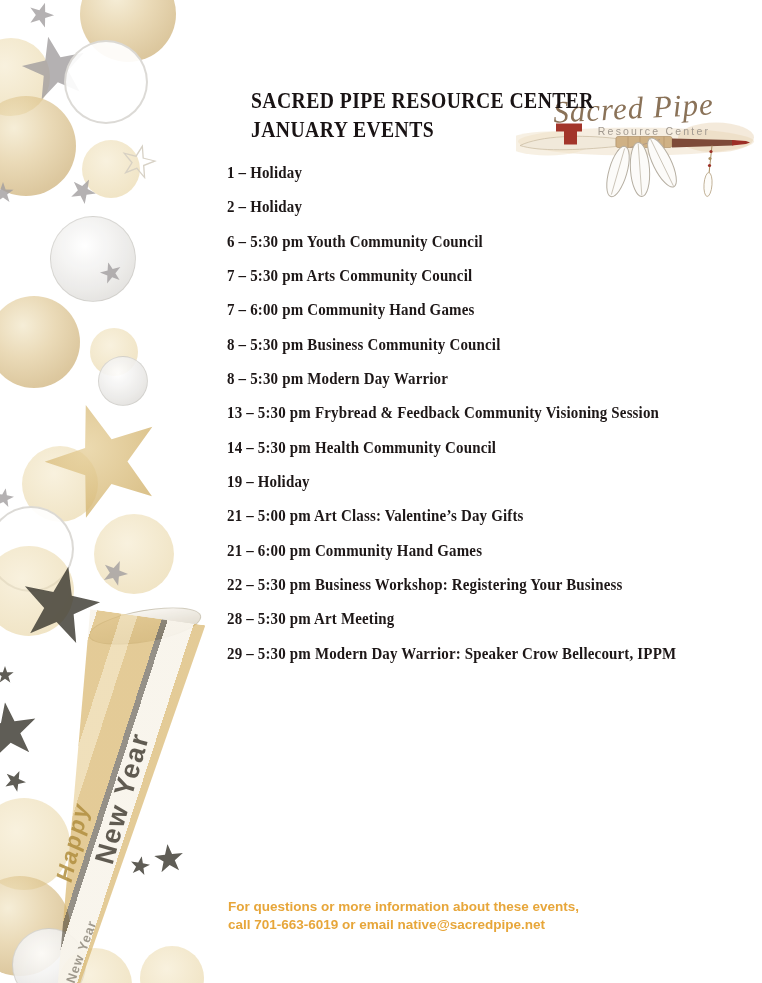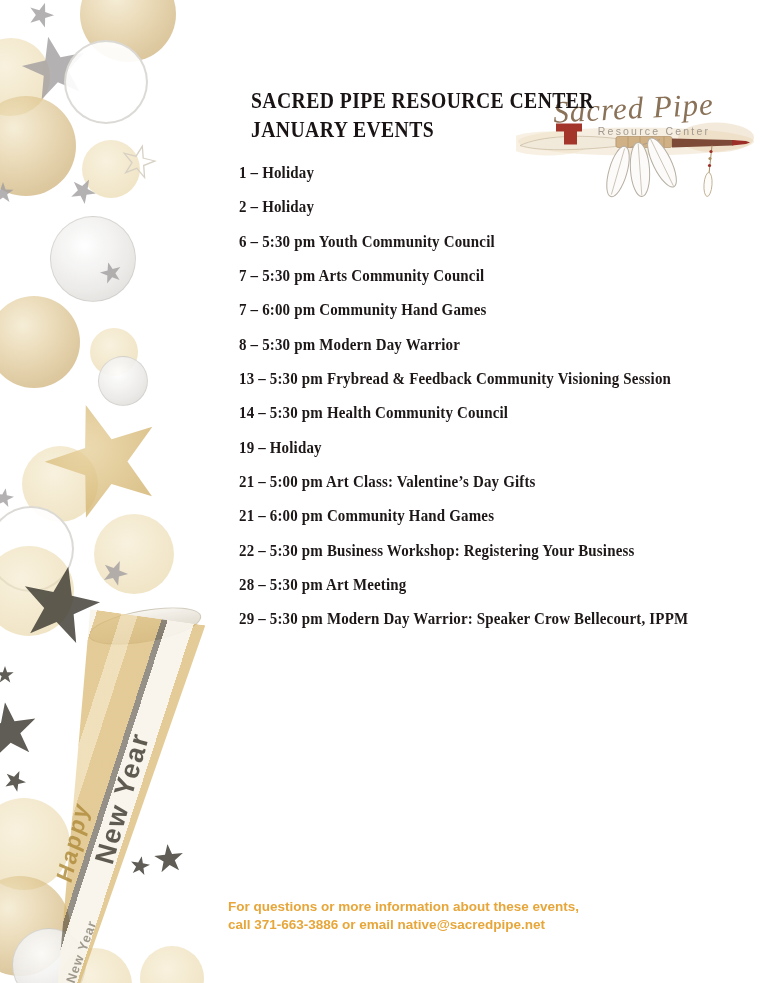--- a/index.html
+++ b/index.html
@@ -34,21 +34,21 @@
               transform:rotate(-77deg);letter-spacing:2px;}
   .horn-newyear{left:104px;top:848px;font-size:27px;color:rgba(58,52,42,.8);
                 transform:rotate(-74deg);letter-spacing:2px;}
   .horn-faint{left:70px;top:975px;font-size:13px;color:rgba(70,62,48,.5);
               transform:rotate(-70deg);letter-spacing:1px;}
   
   .title{position:absolute;left:227px;top:86px;color:#191314;font-weight:bold;
          font-size:24px;line-height:28.5px;white-space:nowrap;}
   .title .tline{display:block;margin-left:24px;}
   .title .tline>span{display:inline-block;transform:scaleX(.82);transform-origin:left center;letter-spacing:.5px;}
-  .events{position:absolute;left:227px;top:163px;color:#1d1717;font-weight:bold;margin-left:12px;}
+  .events{position:absolute;left:227px;top:163px;color:#1d1717;font-weight:bold;}
   .event{height:34.35px;font-size:17px;line-height:20px;white-space:nowrap;}
   .event>span{display:inline-block;transform:scaleX(.88);transform-origin:left center;letter-spacing:.2px;}
   .footer{position:absolute;left:228px;top:898px;font-family:"Liberation Sans",sans-serif;
           font-weight:bold;font-size:13.5px;line-height:17.5px;color:#e7a63a;}
   
   .logo{position:absolute;left:516px;top:84px;width:240px;height:128px;}
 </style>
 </head>
 <body>
 
@@ -135,29 +135,30 @@
     <span class="tline"><span>SACRED PIPE RESOURCE CENTER</span></span>
     <span class="tline"><span>JANUARY EVENTS</span></span>
   </div>
 
   <div class="events">
     <div class="event"><span>1 – Holiday</span></div>
     <div class="event"><span>2 – Holiday</span></div>
     <div class="event"><span>6 – 5:30 pm Youth Community Council</span></div>
     <div class="event"><span>7 – 5:30 pm Arts Community Council</span></div>
     <div class="event"><span>7 – 6:00 pm Community Hand Games</span></div>
+    <div class="event"><span>8 – 5:30 pm Business Community Council</span></div>
     <div class="event"><span>8 – 5:30 pm Modern Day Warrior</span></div>
     <div class="event"><span>13 – 5:30 pm Frybread &amp; Feedback Community Visioning Session</span></div>
     <div class="event"><span>14 – 5:30 pm Health Community Council</span></div>
     <div class="event"><span>19 – Holiday</span></div>
     <div class="event"><span>21 – 5:00 pm Art Class: Valentine’s Day Gifts</span></div>
     <div class="event"><span>21 – 6:00 pm Community Hand Games</span></div>
     <div class="event"><span>22 – 5:30 pm Business Workshop: Registering Your Business</span></div>
     <div class="event"><span>28 – 5:30 pm Art Meeting</span></div>
     <div class="event"><span>29 – 5:30 pm Modern Day Warrior: Speaker Crow Bellecourt, IPPM</span></div>
   </div>
 
   <div class="footer">
     <div>For questions or more information about these events,</div>
-    <div>call 371-663-3886 or email native@sacredpipe.net</div>
+    <div>call 701-663-6019 or email native@sacredpipe.net</div>
   </div>
 
 </div>
 
 </body></html>

